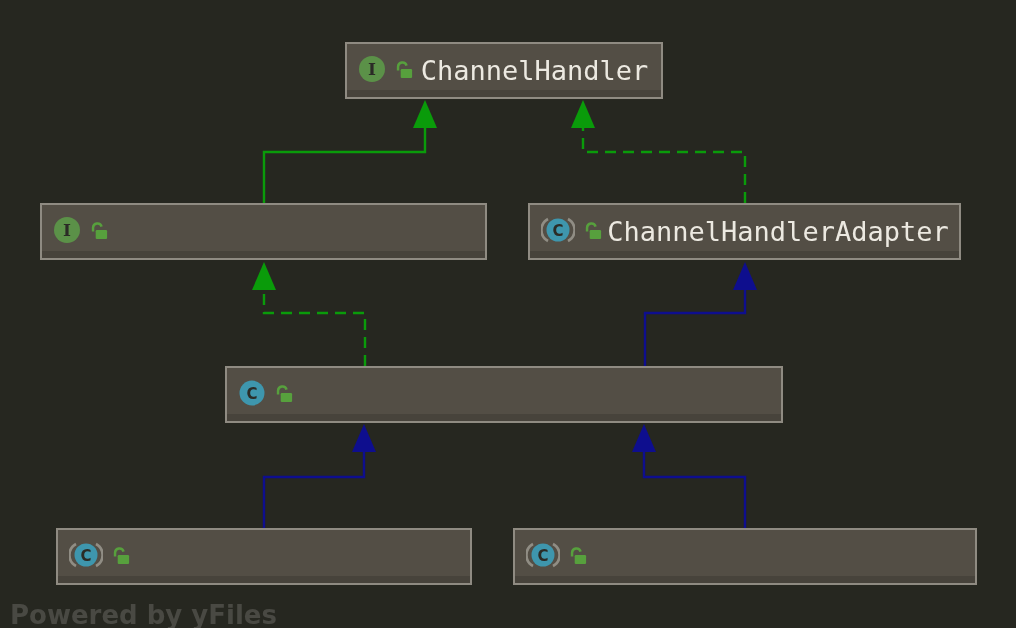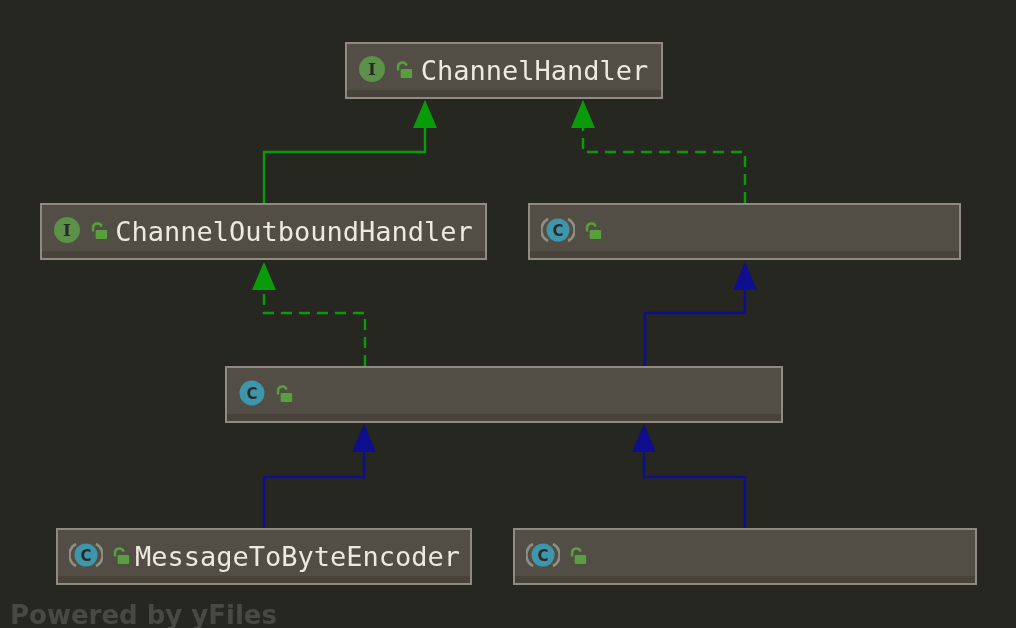--- a/index.html
+++ b/index.html
@@ -113,38 +113,38 @@
         <circle cx="14" cy="14" r="13" fill="var(--interface-icon-green)"></circle>
         <text class="icon-letter-serif" x="14" y="20" font-size="17" text-anchor="middle" fill="var(--icon-letter-dark)">I</text>
       </svg>
     </span>
     <span class="lock">
       <svg width="19" height="21" viewBox="0 0 20 21">
         <path d="M3.2,11.5 L3.2,7.6 A4.6,4.6 0 0 1 12.2,6.4" fill="none" stroke="var(--lock-green)" stroke-width="2.6"></path>
         <rect x="6" y="10" width="12" height="9.5" rx="1.2" fill="var(--lock-green)"></rect>
       </svg>
     </span>
-    <span class="label">ChannelOutboundHandler</span>
   </div>
 
   <div class="node" style="left:528px;top:203px;width:433px;height:57px">
     <span class="badge">
       <svg width="34" height="28" viewBox="0 0 34 28">
         <path d="M7,3 A12.5,12.5 0 0 0 7,25" fill="none" stroke="var(--abstract-paren-gray)" stroke-width="2.6"></path>
         <path d="M27,3 A12.5,12.5 0 0 1 27,25" fill="none" stroke="var(--abstract-paren-gray)" stroke-width="2.6"></path>
         <circle cx="17" cy="14" r="11.5" fill="var(--class-icon-teal)"></circle>
         <text class="icon-letter-sans" x="17" y="19.5" font-size="15" text-anchor="middle" fill="var(--icon-letter-dark)">C</text>
       </svg>
     </span>
     <span class="lock">
       <svg width="19" height="21" viewBox="0 0 20 21">
         <path d="M3.2,11.5 L3.2,7.6 A4.6,4.6 0 0 1 12.2,6.4" fill="none" stroke="var(--lock-green)" stroke-width="2.6"></path>
         <rect x="6" y="10" width="12" height="9.5" rx="1.2" fill="var(--lock-green)"></rect>
       </svg>
     </span>
+    <span class="label">ChannelHandlerAdapter</span>
   </div>
 
   <div class="node" style="left:225px;top:366px;width:558px;height:57px">
     <span class="badge">
       <svg width="28" height="28" viewBox="0 0 28 28">
         <circle cx="14" cy="14" r="12.5" fill="var(--class-icon-teal)"></circle>
         <text class="icon-letter-sans" x="14" y="19.5" font-size="15" text-anchor="middle" fill="var(--icon-letter-dark)">C</text>
       </svg>
     </span>
     <span class="lock">
@@ -163,21 +163,20 @@
         <circle cx="17" cy="14" r="11.5" fill="var(--class-icon-teal)"></circle>
         <text class="icon-letter-sans" x="17" y="19.5" font-size="15" text-anchor="middle" fill="var(--icon-letter-dark)">C</text>
       </svg>
     </span>
     <span class="lock">
       <svg width="19" height="21" viewBox="0 0 20 21">
         <path d="M3.2,11.5 L3.2,7.6 A4.6,4.6 0 0 1 12.2,6.4" fill="none" stroke="var(--lock-green)" stroke-width="2.6"></path>
         <rect x="6" y="10" width="12" height="9.5" rx="1.2" fill="var(--lock-green)"></rect>
       </svg>
     </span>
-    <span class="label">MessageToByteEncoder</span>
   </div>
 
   <div class="node" style="left:513px;top:528px;width:464px;height:57px">
     <span class="badge">
       <svg width="34" height="28" viewBox="0 0 34 28">
         <path d="M7,3 A12.5,12.5 0 0 0 7,25" fill="none" stroke="var(--abstract-paren-gray)" stroke-width="2.6"></path>
         <path d="M27,3 A12.5,12.5 0 0 1 27,25" fill="none" stroke="var(--abstract-paren-gray)" stroke-width="2.6"></path>
         <circle cx="17" cy="14" r="11.5" fill="var(--class-icon-teal)"></circle>
         <text class="icon-letter-sans" x="17" y="19.5" font-size="15" text-anchor="middle" fill="var(--icon-letter-dark)">C</text>
       </svg>

